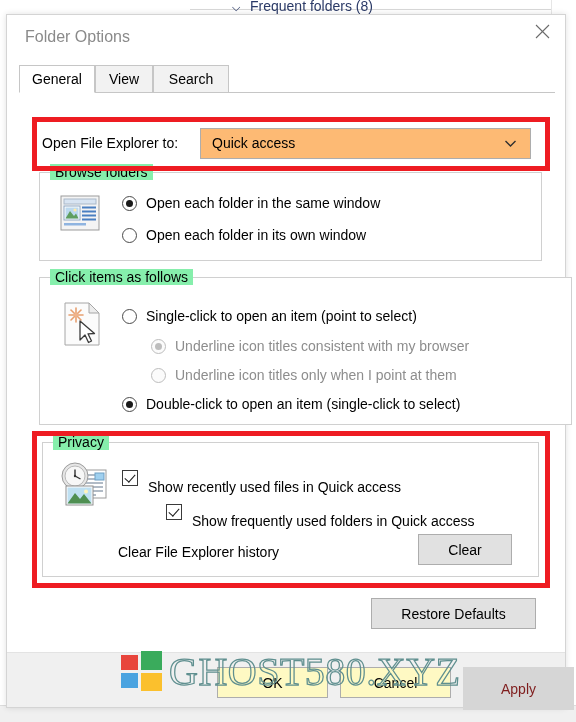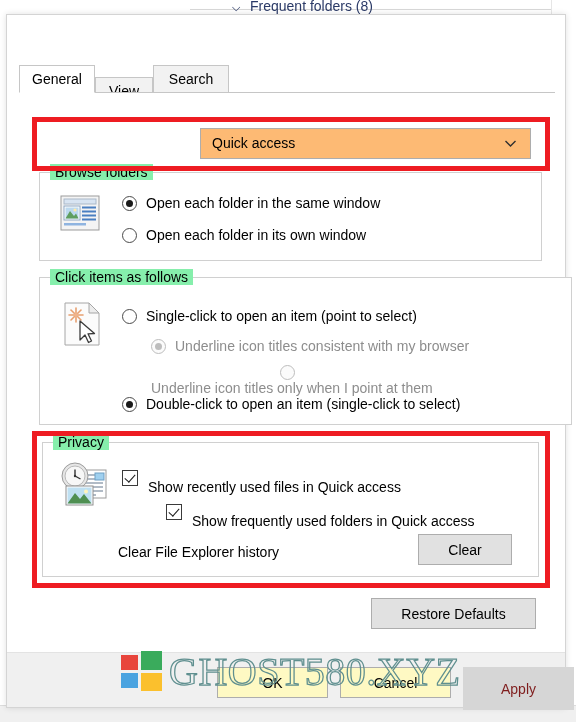--- a/index.html
+++ b/index.html
@@ -127,21 +127,21 @@
     text-align: center;
     border: 1px solid #c6c6c6;
     background: #f2f2f2;
   }
   .tab.active {
     background: #ffffff;
     border-bottom: 1px solid #ffffff;
     z-index: 3;
   }
   #tab-general { left: 0px; width: 76px; }
-  #tab-view    { left: 76px; width: 58px; margin-top: 12px; }
+  #tab-view    { left: 76px; width: 58px; }
   #tab-search  { left: 134px; width: 76px; }
   #tab-underline {
     position: absolute;
     left: 0;
     top: 27px;
     width: 536px;
     height: 1px;
     background: #c6c6c6;
     z-index: 1;
   }
@@ -371,37 +371,47 @@
     <div id="bg-hline"></div>
     <span id="bg-frequent-chevron">⌵</span>
     <span id="bg-frequent-label">Frequent folders (8)</span>
   </div>
   <div id="bg-right-strip"></div>
   <div id="bg-bottom-strip"></div>
 </div>
 
 <div id="dialog">
 
+  <div id="titlebar">
+    <div id="title-text">Folder Options</div>
+    <div id="close-button">
+      <svg width="15" height="15" viewBox="0 0 15 15" aria-hidden="true">
+        <line x1="1" y1="1" x2="14" y2="14" stroke="#6b6b6b" stroke-width="1.1"></line>
+        <line x1="14" y1="1" x2="1" y2="14" stroke="#6b6b6b" stroke-width="1.1"></line>
+      </svg>
+    </div>
+  </div>
 
   <div id="tabstrip">
     <div id="tab-underline"></div>
     <div class="tab active" id="tab-general">
       <span>General</span>
     </div>
     <div class="tab" id="tab-view">
       <span>View</span>
     </div>
     <div class="tab" id="tab-search">
       <span>Search</span>
     </div>
   </div>
 
   <div id="panel"></div>
 
   <div id="open-to-row">
+    <span id="open-to-label">Open File Explorer to:</span>
     <div id="open-to-combo">
       <span id="open-to-value">Quick access</span>
       <span id="open-to-chevron">
         <svg width="15" height="15" viewBox="0 0 15 15" aria-hidden="true">
           <polyline points="2.5,5 7.5,10 12.5,5" fill="none" stroke="#2f2f2f" stroke-width="1.4"></polyline>
         </svg>
       </span>
     </div>
   </div>
 
@@ -455,21 +465,21 @@
     <div class="radio-row" style="left:82px; top:28px;">
       <span class="radio"></span>
       <span class="radio-label">Single-click to open an item (point to select)</span>
     </div>
 
     <div class="radio-row" style="left:111px; top:58px;">
       <span class="radio checked disabled"></span>
       <span class="radio-label disabled">Underline icon titles consistent with my browser</span>
     </div>
 
-    <div class="radio-row" style="left:111px; top:87px;flex-direction:column;">
+    <div class="radio-row" style="left:111px; top:87px;">
       <span class="radio disabled"></span>
       <span class="radio-label disabled">Underline icon titles only when I point at them</span>
     </div>
 
     <div class="radio-row" style="left:82px; top:116px;">
       <span class="radio checked"></span>
       <span class="radio-label">Double-click to open an item (single-click to select)</span>
     </div>
   </div>
 

